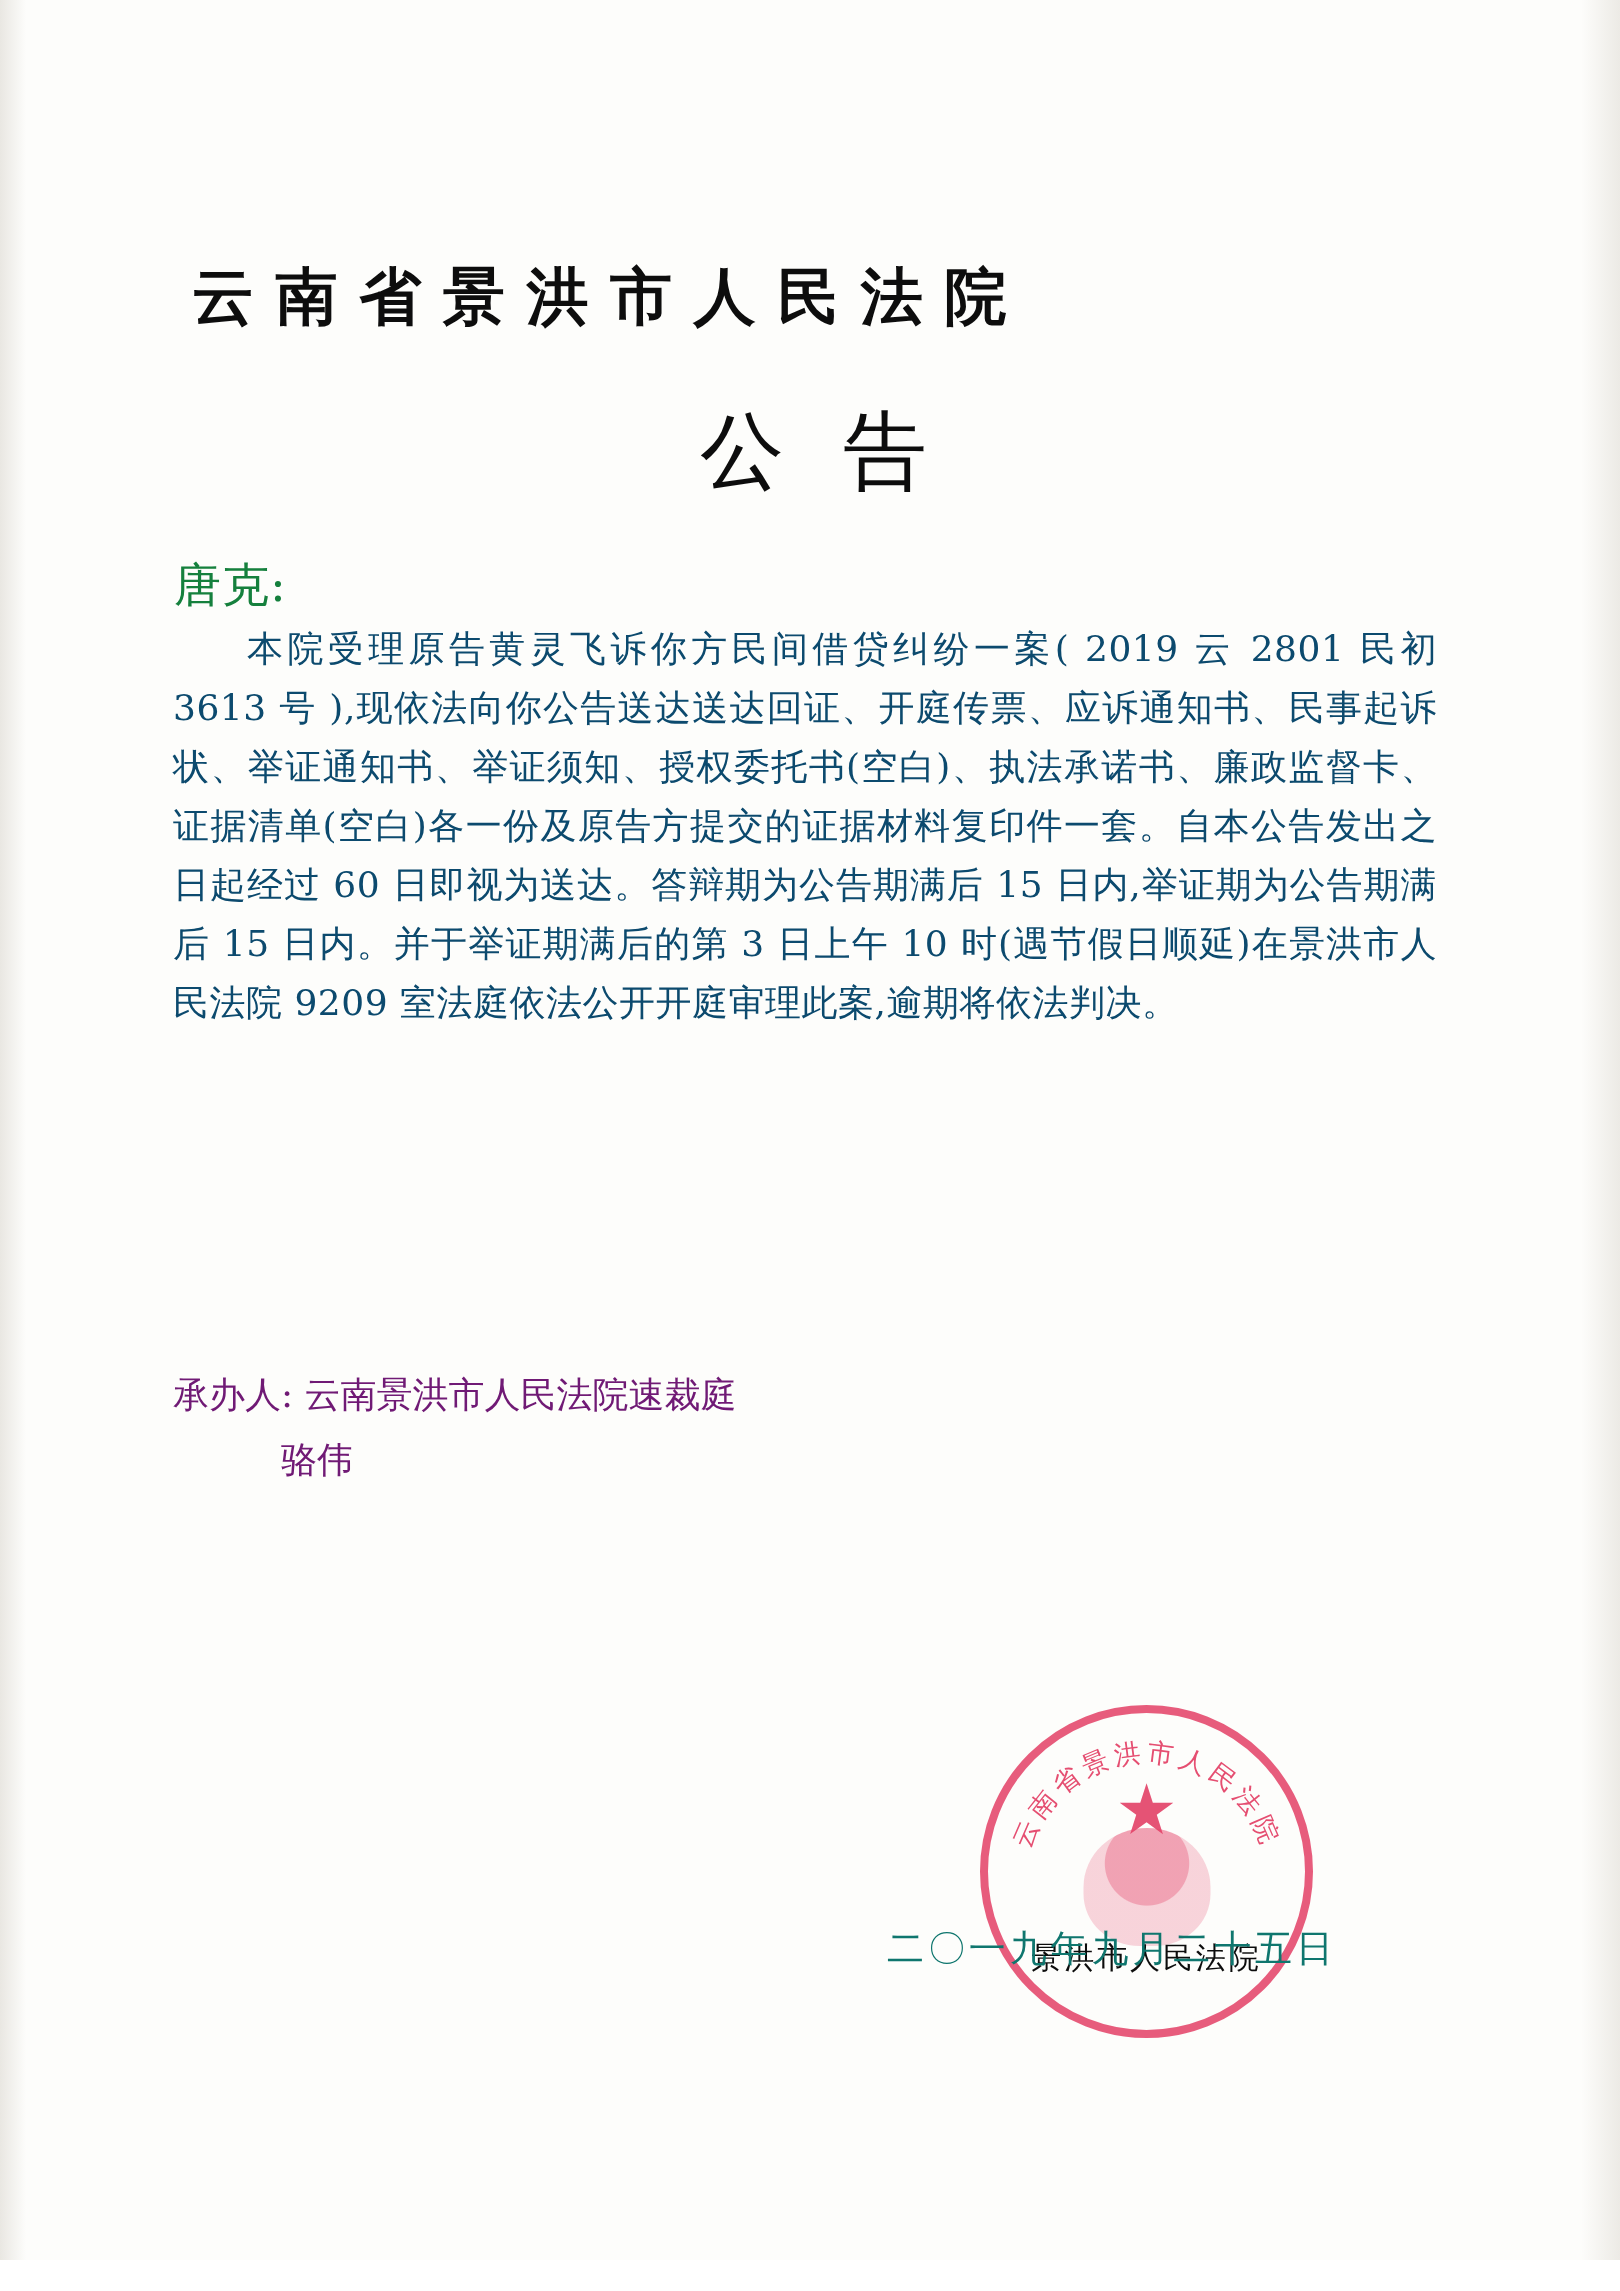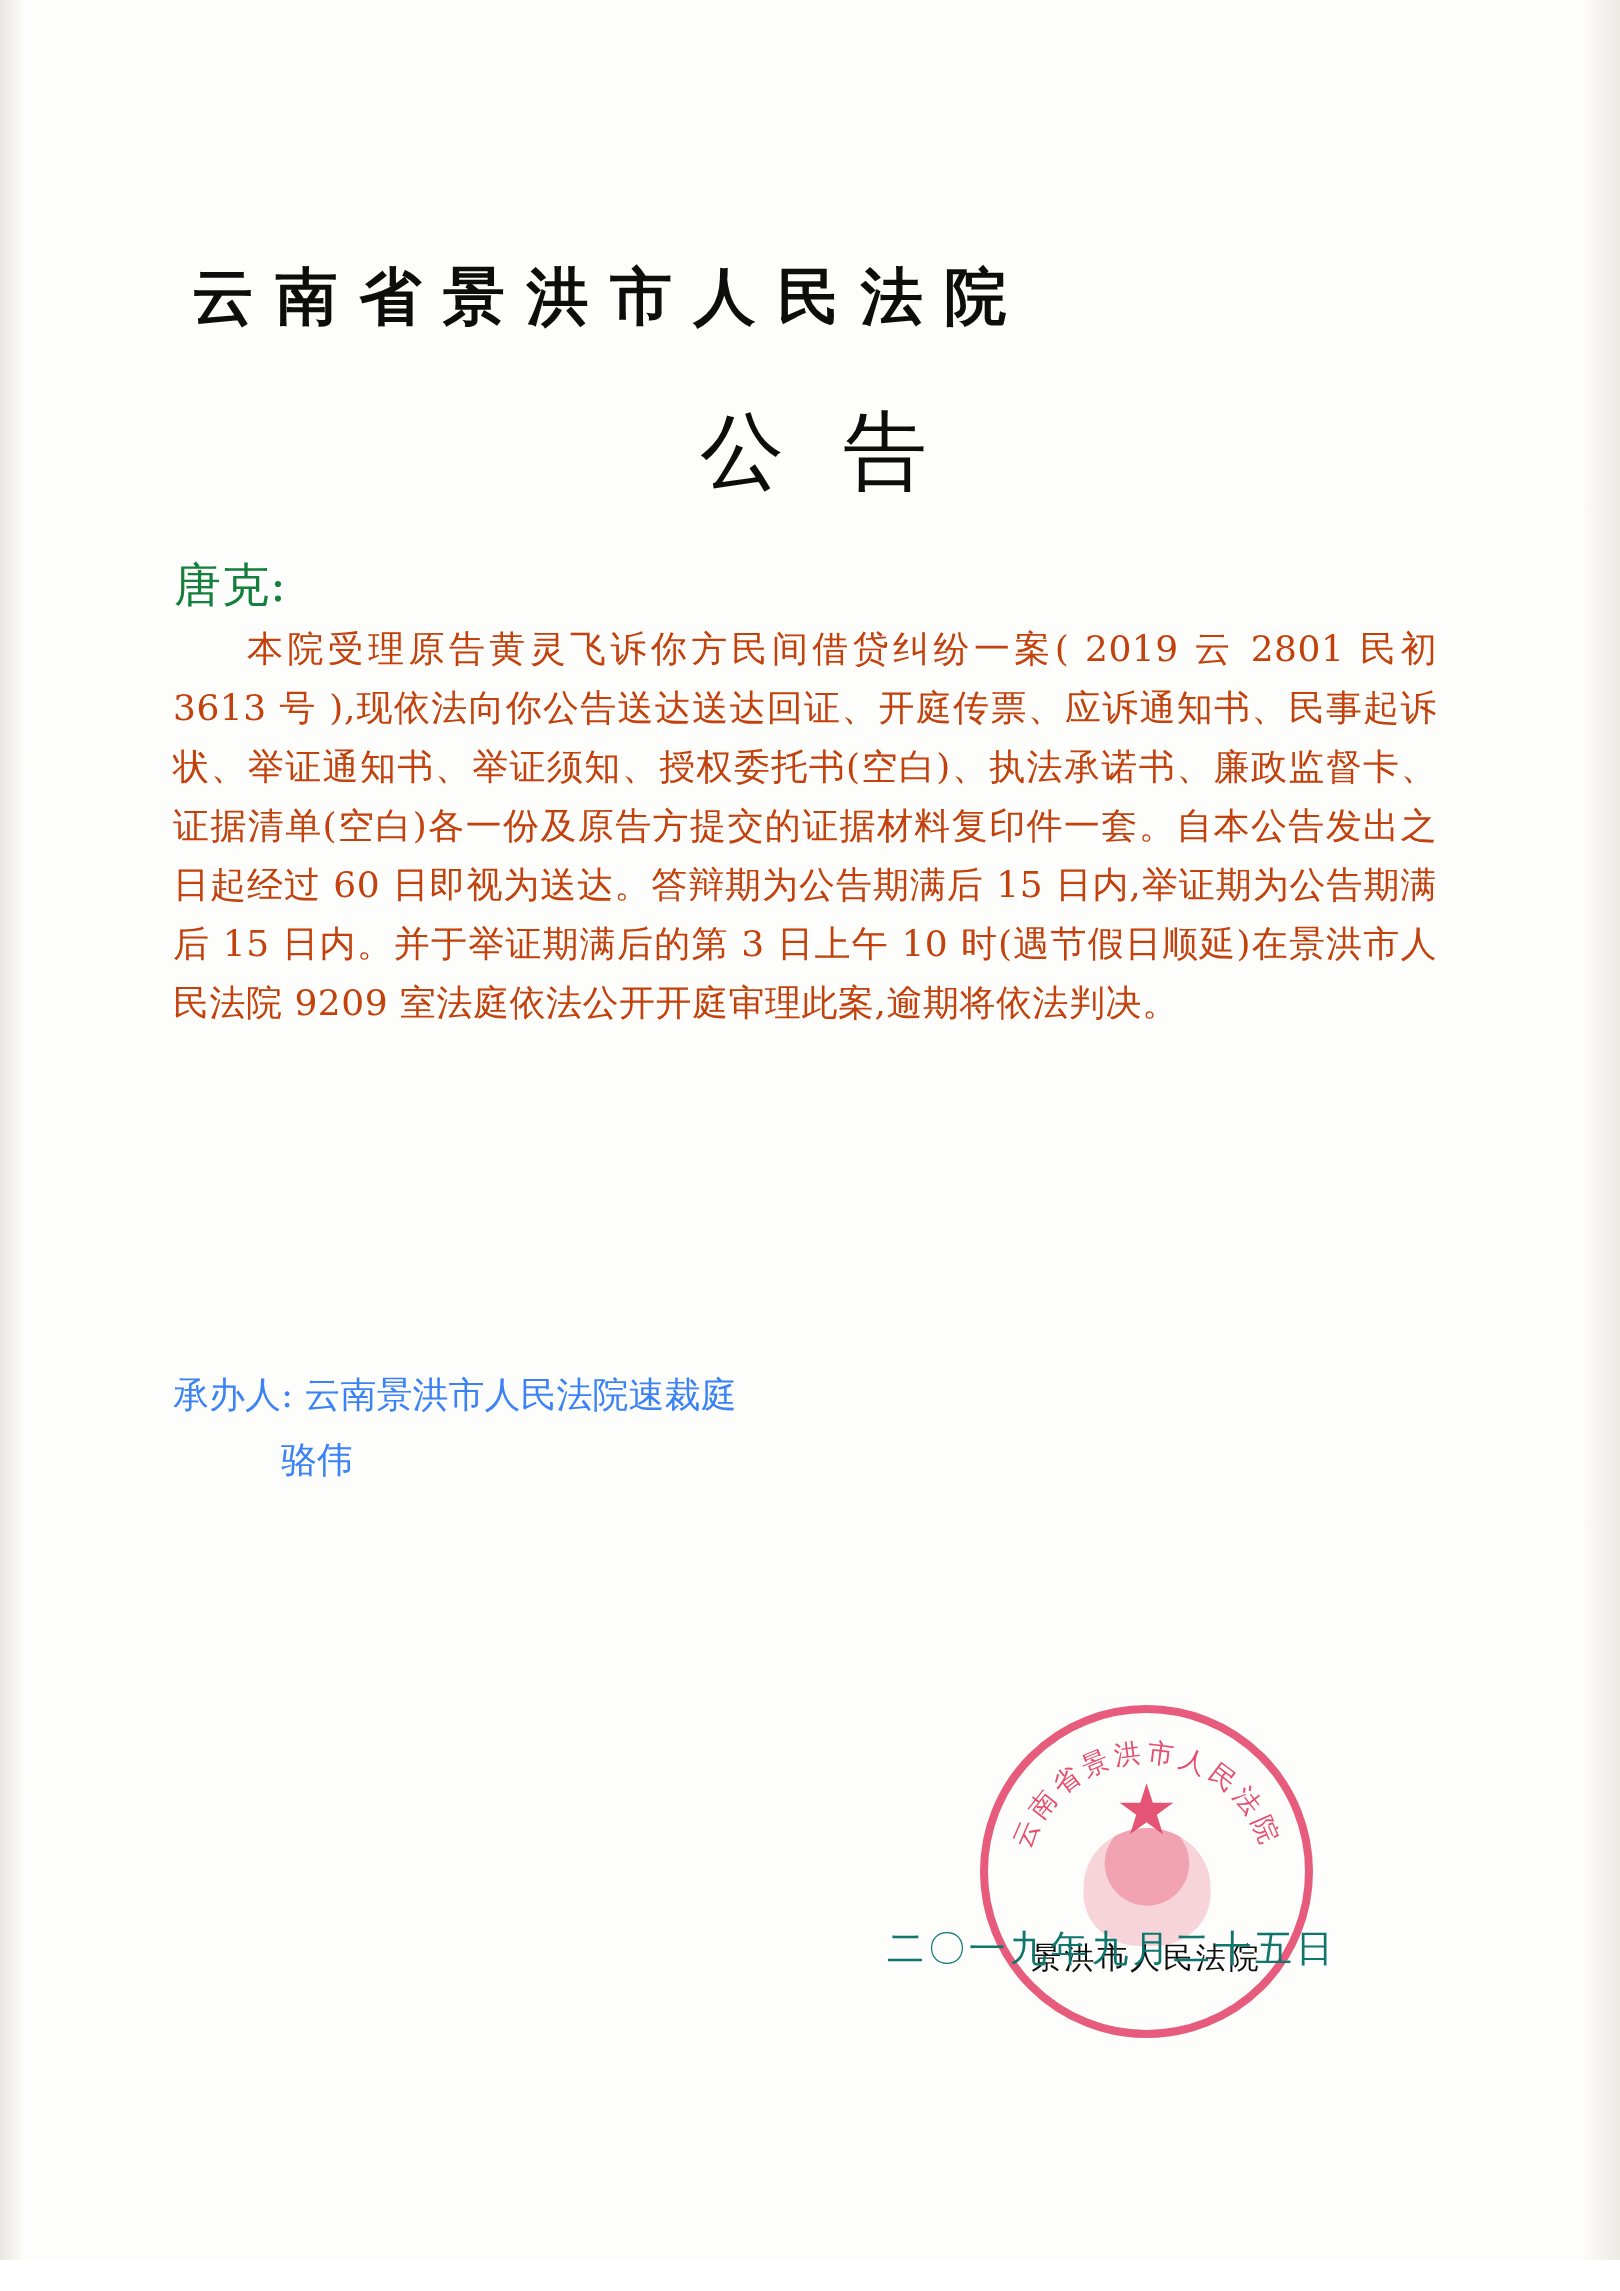--- a/index.html
+++ b/index.html
@@ -76,31 +76,31 @@
   .body-text {
     position: absolute;
     top: 619px;
     left: 173px;
     width: 1264px;
     font-size: 36px;
     line-height: 59px;
     text-align: justify;
     text-justify: inter-ideograph;
     text-indent: 74px;
-    color: #c2410c;
+    color: #0c4a6e;
     letter-spacing: 0.5px;
   }
 
   .handler-block {
     position: absolute;
     top: 1362px;
     left: 173px;
     font-size: 36px;
     line-height: 65px;
-    color: #3b82f6;
+    color: #701a75;
   }
   .handler-line-1 { white-space: nowrap; }
   .handler-line-2 { padding-left: 108px; }
 
   .date-line {
     position: absolute;
     top: 1924px;
     left: 887px;
     font-size: 37px;
     letter-spacing: 3.9px;

